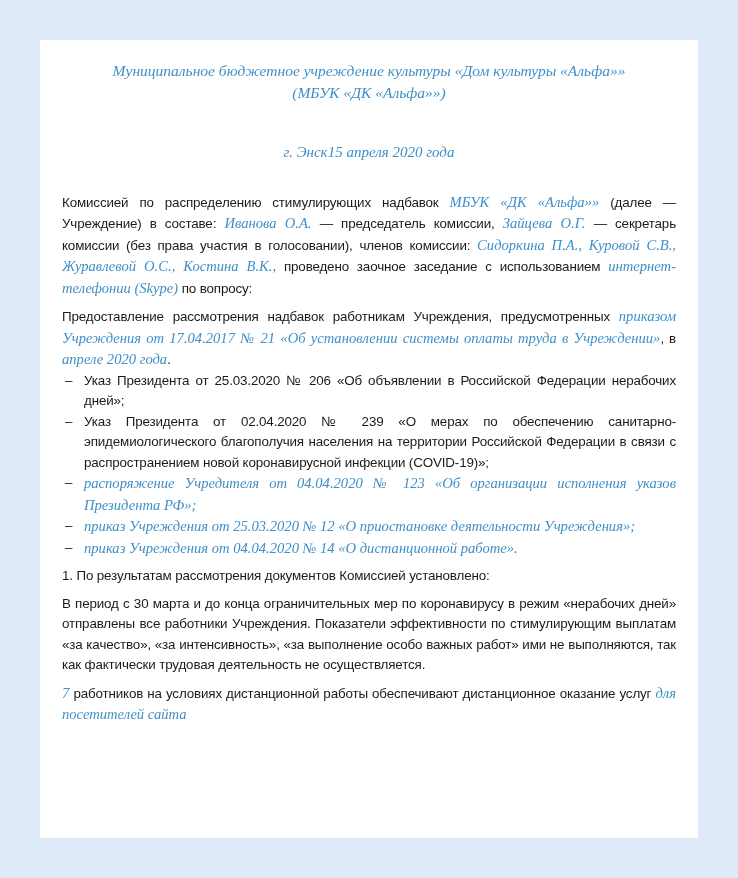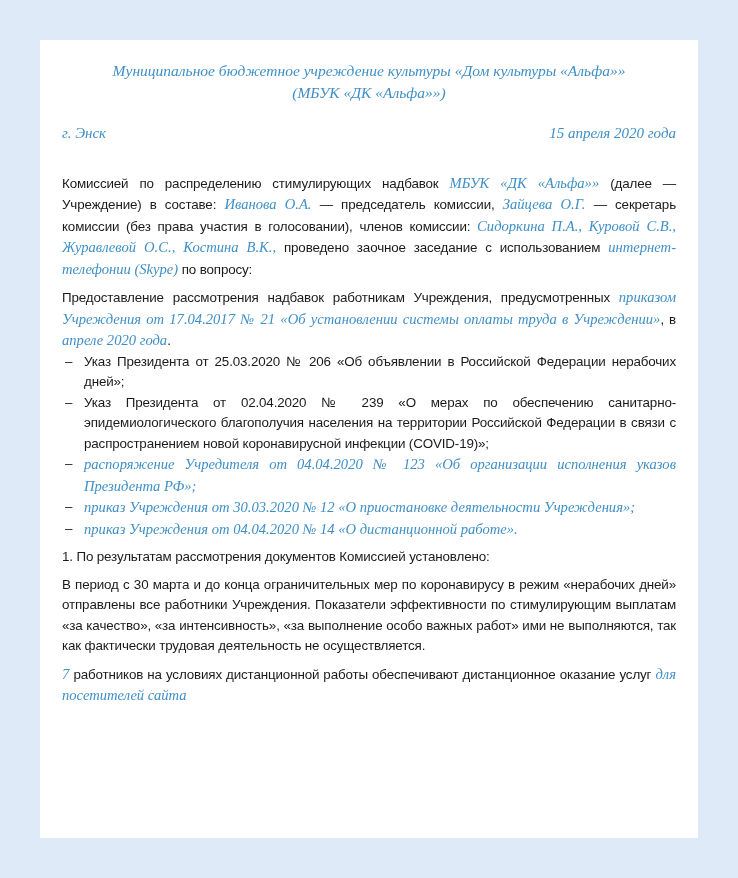--- a/index.html
+++ b/index.html
@@ -15,28 +15,28 @@
     width: 658px; height: 798px;
     background: #ffffff;
     box-sizing: border-box;
     padding: 20px 22px 0 22px;
     font-family: "Liberation Sans", sans-serif;
     font-size: 13.4px;
     line-height: 20.5px;
     color: #1b1b1b;
     letter-spacing: -0.15px;
   }
-  .v { font-family: "Liberation Serif", serif; font-style: italic; color: #3f8fc7; font-size: 14.6px; letter-spacing: 0; }
+  .v { font-family: "Liberation Serif", serif; font-style: italic; color: #3f8fc7; font-size: 14.6px; letter-spacing: 0; margin-top: 19px; }
   .center { text-align: center; }
   .header-block { margin-top: 0; line-height: 21px; }
   .header-block .v { font-size: 15.5px; }
   .title-block { margin-top: 39px; line-height: 20px; }
   .title { font-weight: bold; font-size: 14px; }
   .subtitle { font-weight: bold; font-size: 13.4px; }
-  .place-date { display: flex; justify-content: space-between; margin-top: 19px; }
+  .place-date { display: flex; justify-content: center; margin-top: 19px; }
   .place-date .v { font-size: 15px; }
   p { margin: 0; text-align: justify; }
   .intro { margin-top: 29px; }
   .gap { margin-top: 7px; }
   ul.docs { list-style: none; margin: 0; padding: 0; }
   ul.docs li { position: relative; padding-left: 22px; text-align: justify; }
   ul.docs li .dash { position: absolute; left: 3px; top: 0; }
 </style>
 </head>
 <body>
@@ -55,21 +55,21 @@
   </div>
 
   <p class="intro"><span>Комиссией по распределению стимулирующих надбавок </span><span class="v">МБУК «ДК «Альфа»»</span><span> (далее — Учреждение) в составе: </span><span class="v">Иванова О.А.</span><span> — председатель комиссии, </span><span class="v">Зайцева О.Г.</span><span> — секретарь комиссии (без права участия в голосовании), членов комиссии: </span><span class="v">Сидоркина П.А., Куровой С.В., Журавлевой О.С., Костина В.К.,</span><span> проведено заочное заседание с использованием </span><span class="v">интернет-телефонии (Skype)</span><span> по вопросу:</span></p>
 
   <p class="gap"><span>Предоставление рассмотрения надбавок работникам Учреждения, предусмотренных </span><span class="v">приказом Учреждения от 17.04.2017 № 21 «Об установлении системы оплаты труда в Учреждении»</span><span>, в </span><span class="v">апреле 2020 года</span><span>.</span></p>
 
   <ul class="docs">
     <li><span class="dash">–</span><span>Указ Президента от 25.03.2020 № 206 «Об объявлении в Российской Федерации нерабочих дней»;</span></li>
     <li><span class="dash">–</span><span>Указ Президента от 02.04.2020 № 239 «О мерах по обеспечению санитарно-эпидемиологического благополучия населения на территории Российской Федерации в связи с распространением новой коронавирусной инфекции (COVID-19)»;</span></li>
     <li><span class="dash">–</span><span class="v">распоряжение Учредителя от 04.04.2020 № 123 «Об организации исполнения указов Президента РФ»;</span></li>
-    <li><span class="dash">–</span><span class="v">приказ Учреждения от 30.03.2020 № 12 «О приостановке деятельности Учреждения»;</span></li>
+    <li><span class="dash">–</span><span class="v">приказ Учреждения от 25.03.2020 № 12 «О приостановке деятельности Учреждения»;</span></li>
     <li><span class="dash">–</span><span class="v">приказ Учреждения от 04.04.2020 № 14 «О дистанционной работе».</span></li>
   </ul>
 
   <p class="gap">1. По результатам рассмотрения документов Комиссией установлено:</p>
   <p class="gap">В период с 30 марта и до конца ограничительных мер по коронавирусу в режим «нерабочих дней» отправлены все работники Учреждения. Показатели эффективности по стимулирующим выплатам «за качество», «за интенсивность», «за выполнение особо важных работ» ими не выполняются, так как фактически трудовая деятельность не осуществляется.</p>
 
 
   <p class="gap"><span class="v">7</span><span> работников на условиях дистанционной работы обеспечивают дистанционное оказание услуг </span><span class="v">для посетителей сайта</span></p>
 
 </div>

